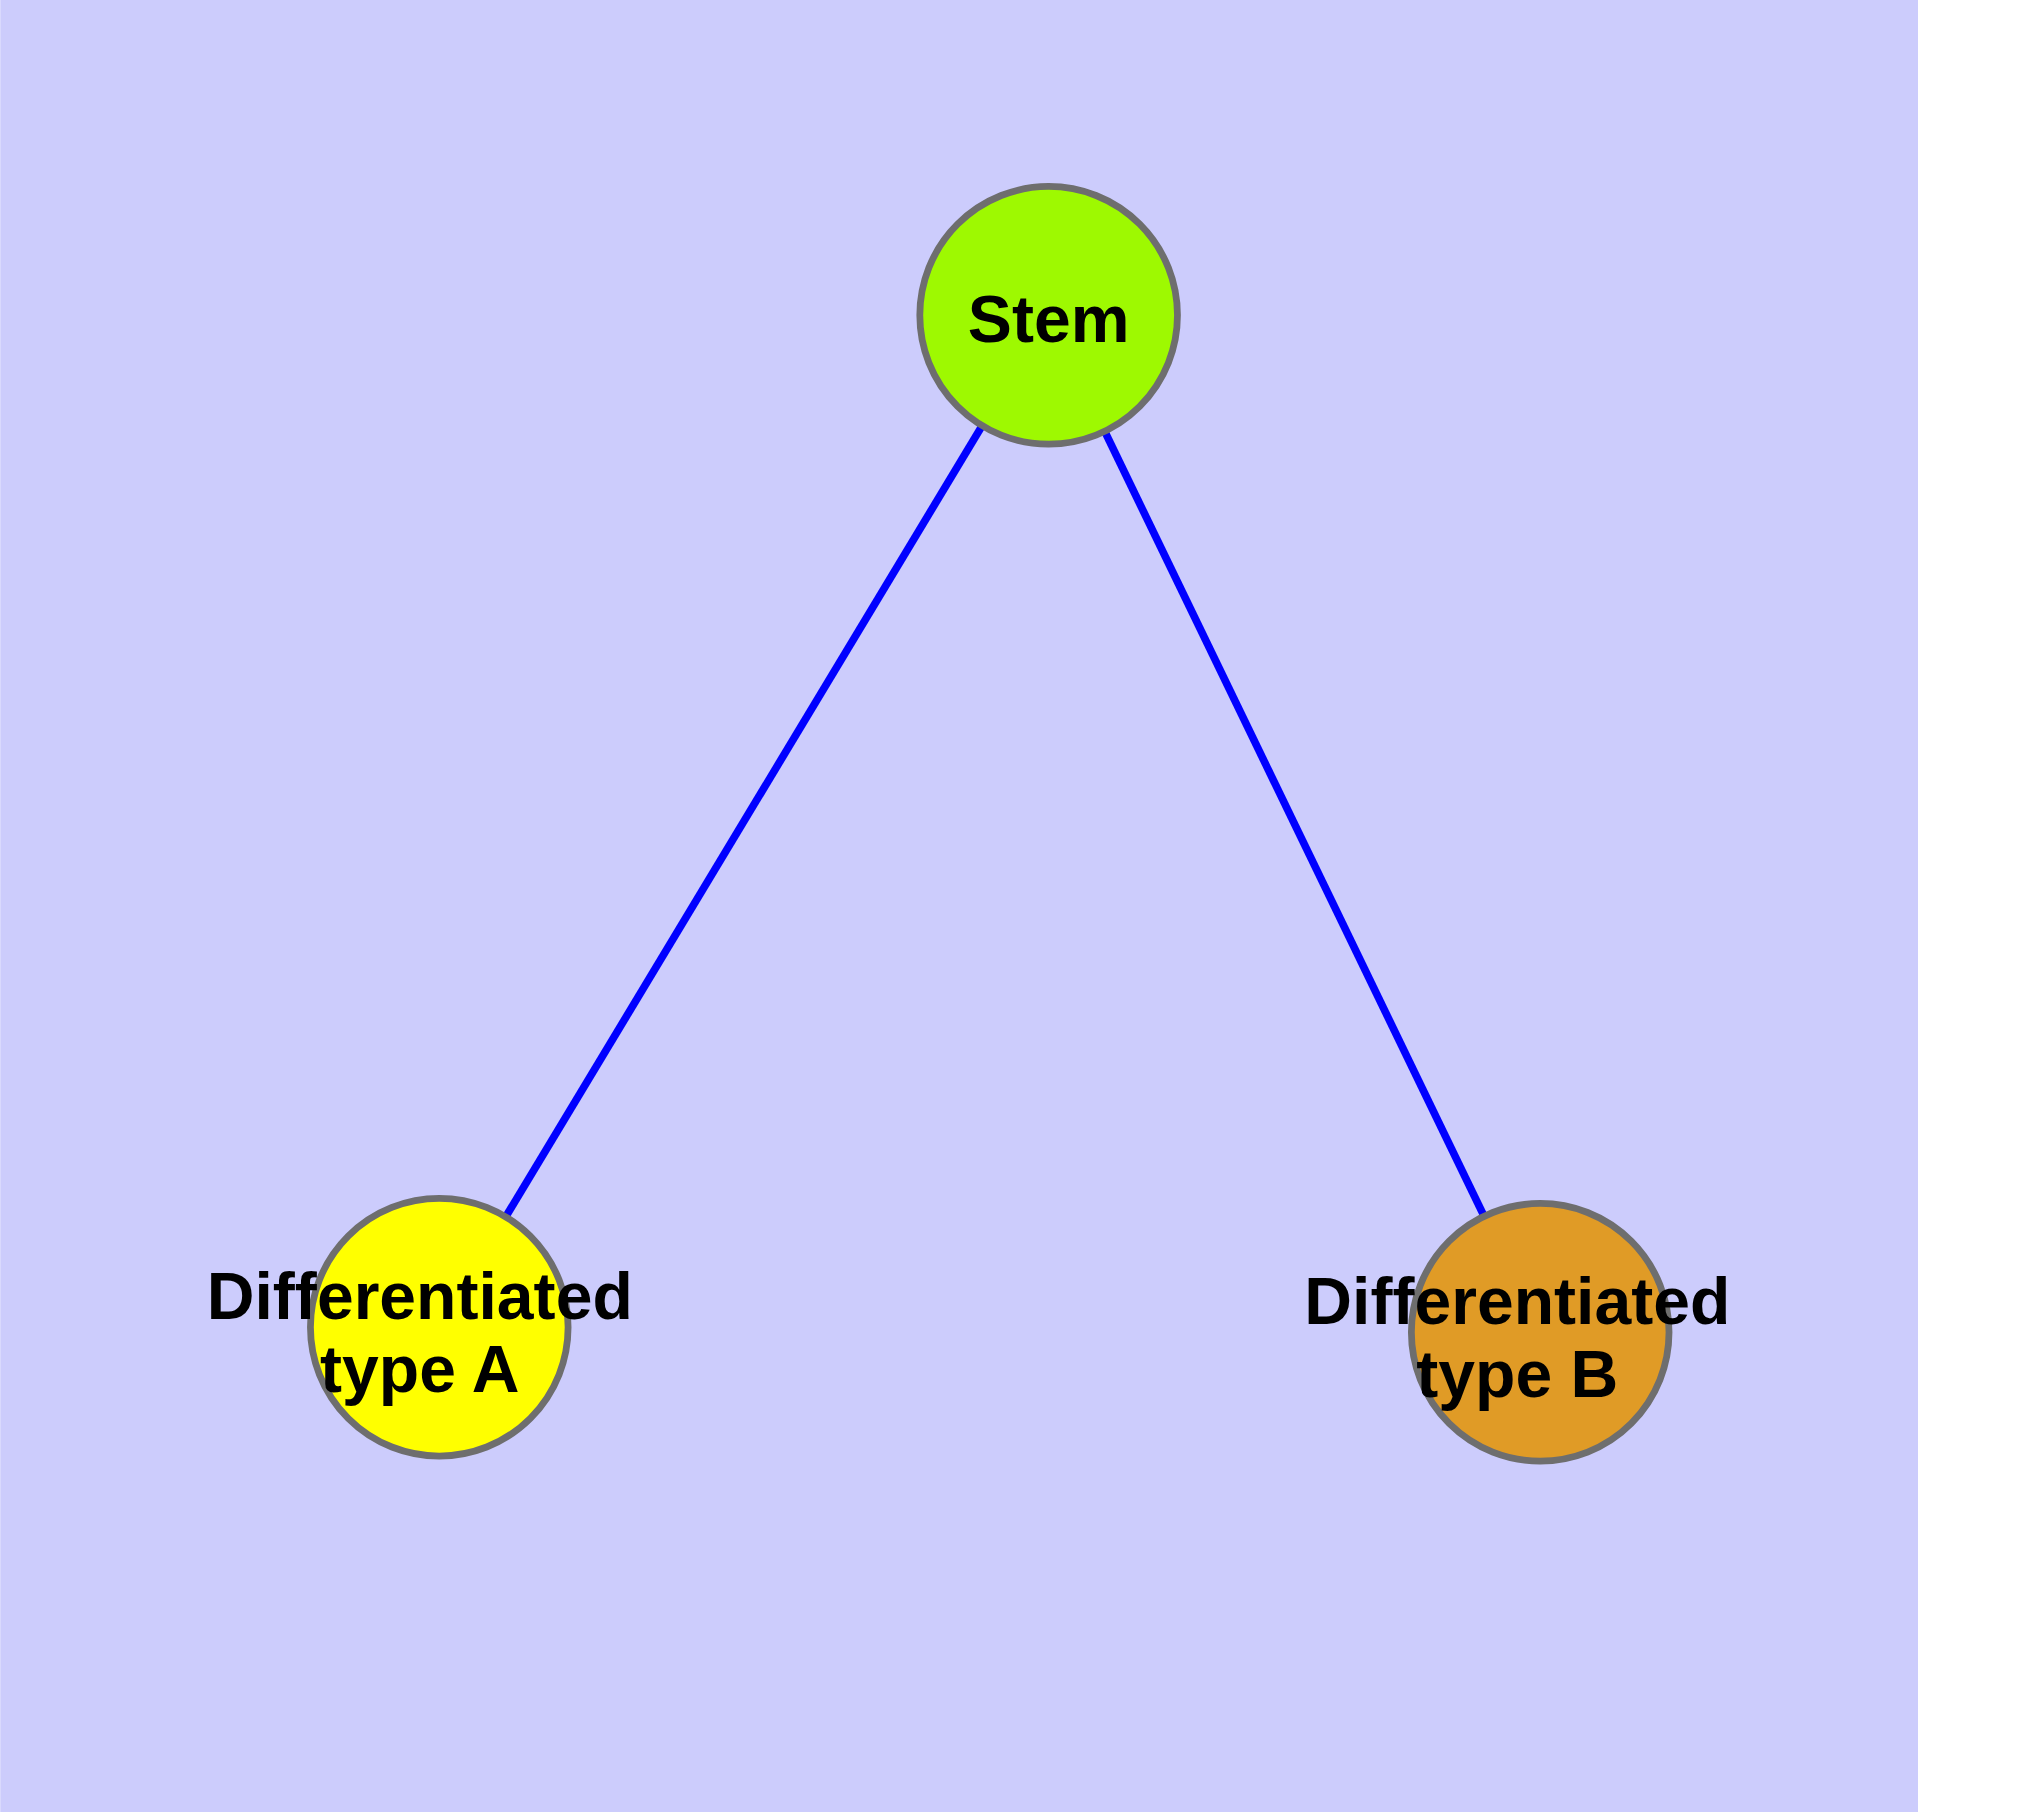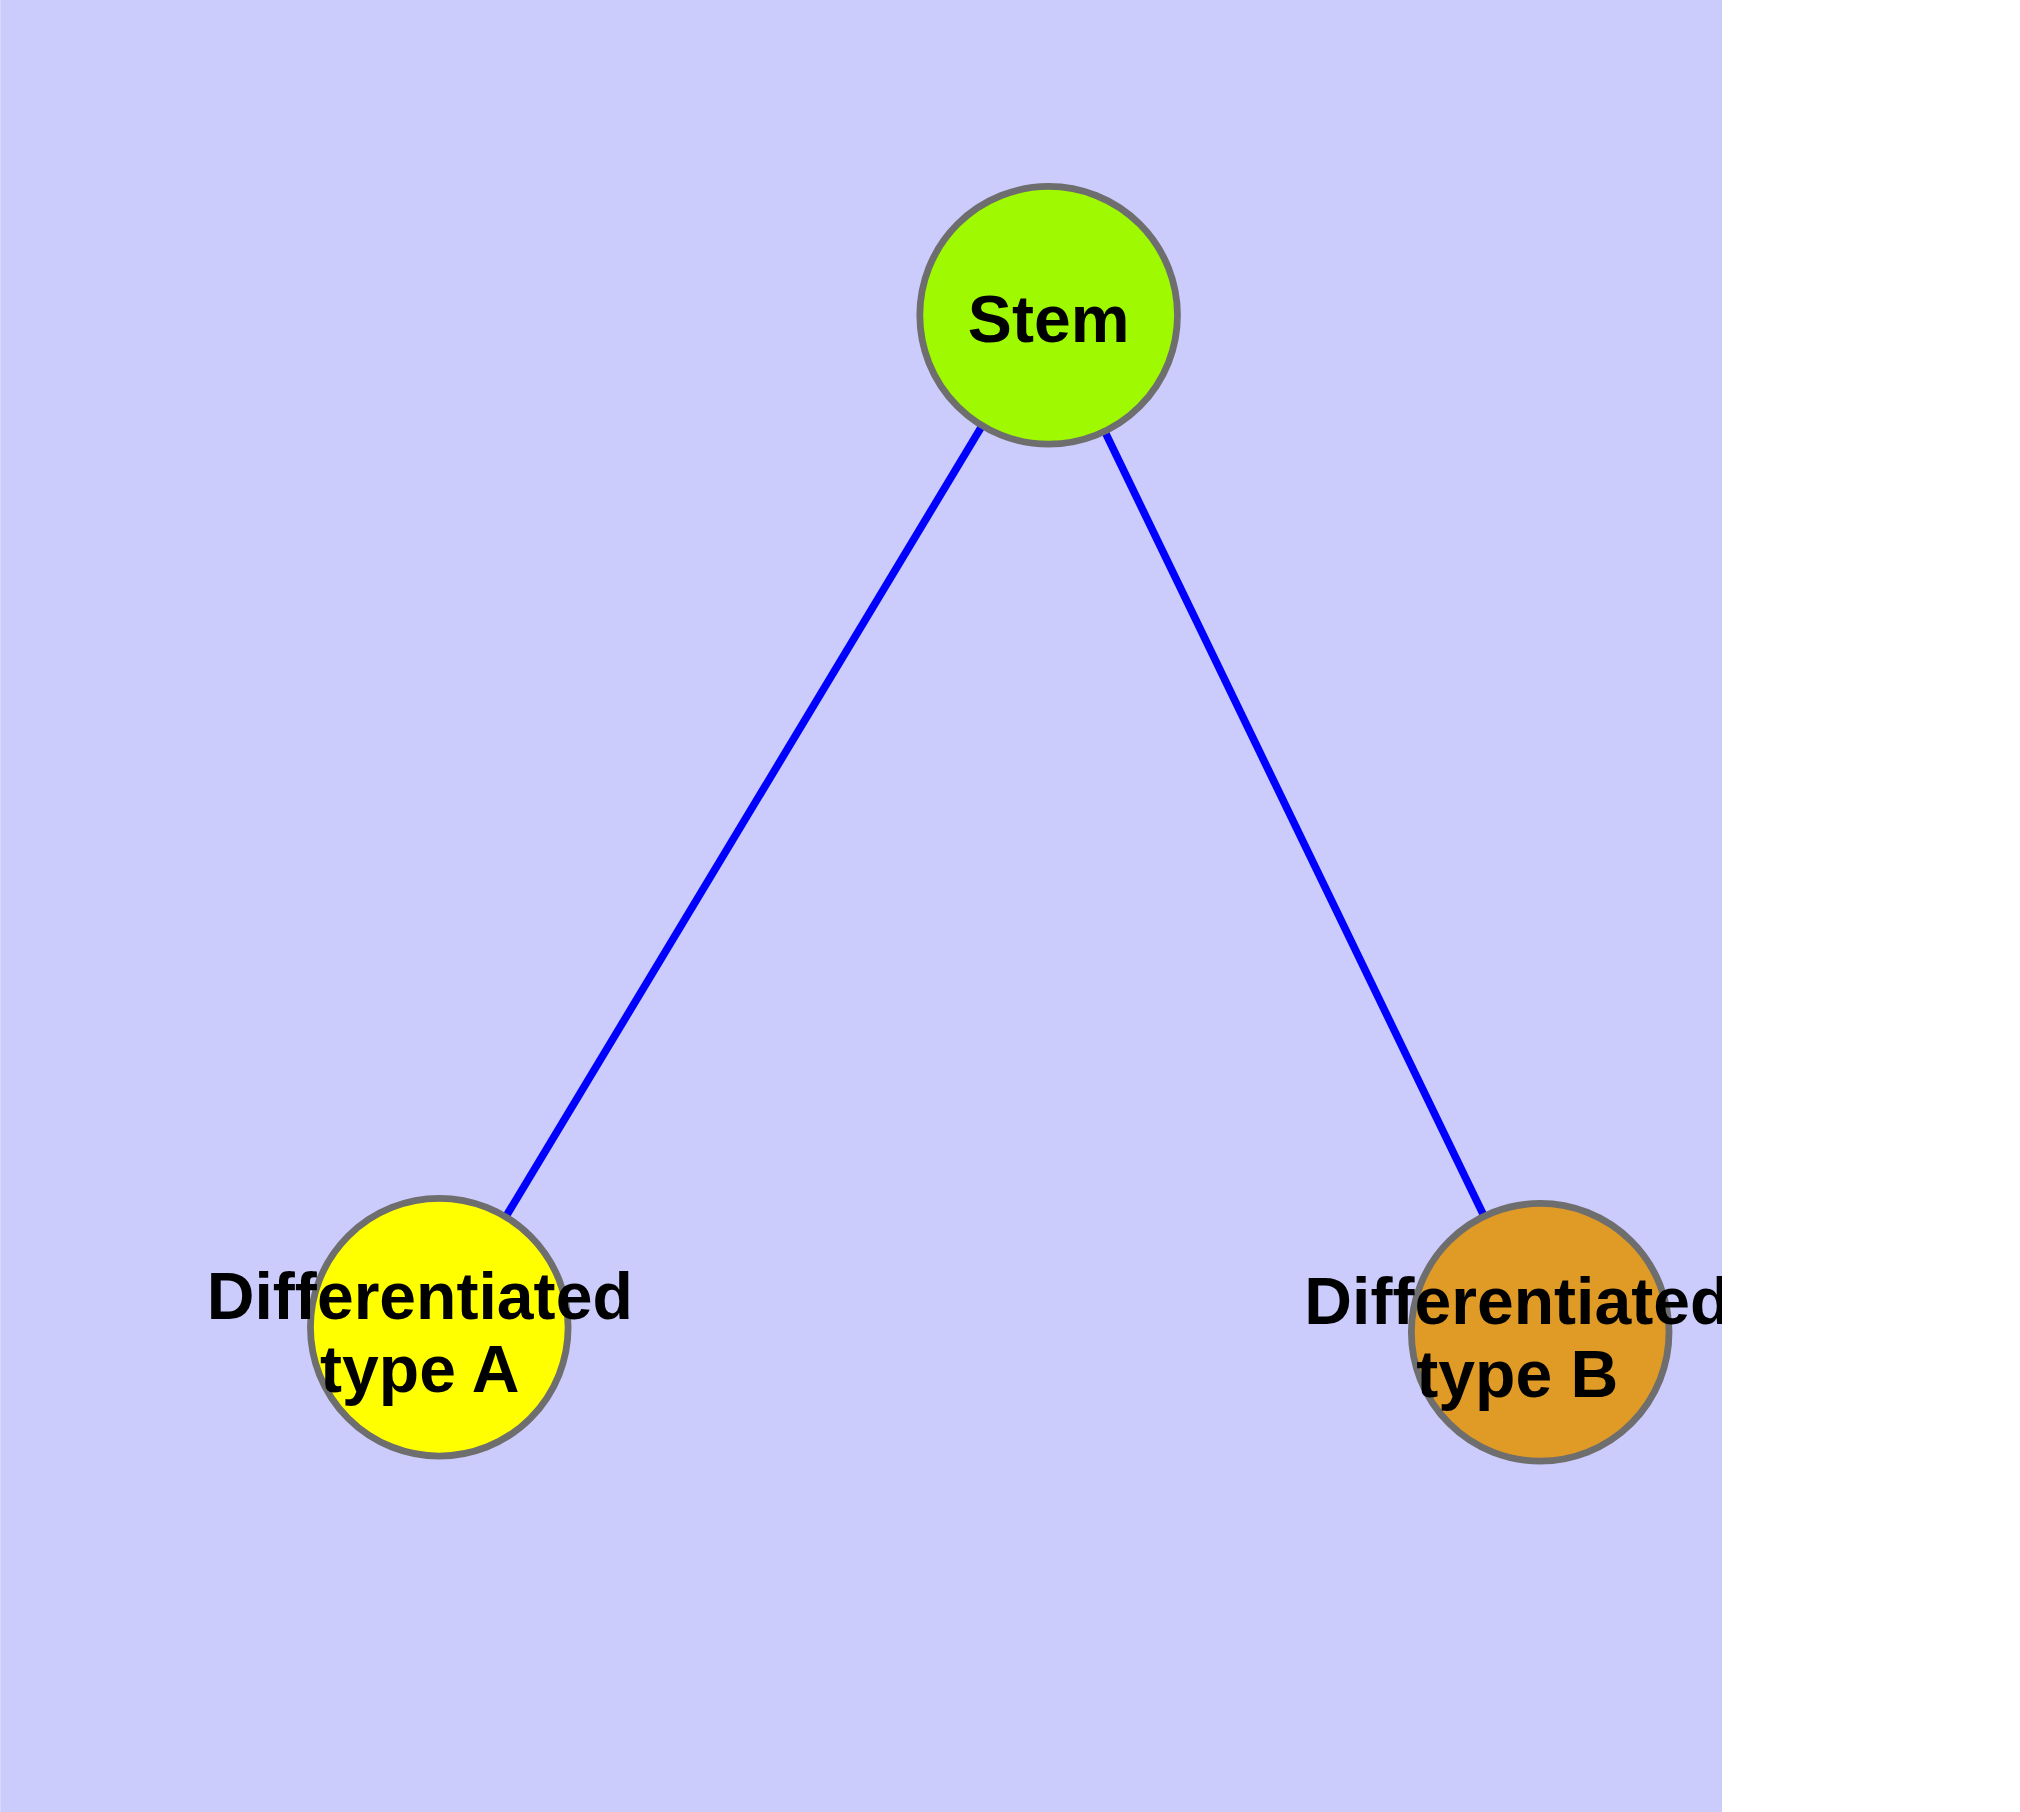--- a/index.html
+++ b/index.html
@@ -25,21 +25,21 @@
   .node-label {
     font-family: "Liberation Sans", sans-serif;
     font-weight: bold;
     fill: #000000;
     text-anchor: middle;
   }
 </style>
 </head>
 <body>
 
-<div id="canvas" style="width: 1722px; height: 1812px;">
+<div id="canvas" style="width: 1888px; height: 1812px; padding-left: 30px;">
   <svg id="graph-svg" viewBox="0 0 2384 2138" xmlns="http://www.w3.org/2000/svg" style="width: 2021px; height: 1812px;">
 
     <rect id="bg-rect" x="0" y="0" width="2384" height="2138" fill="#ccccfc"></rect>
 
     <g id="edge-layer">
       <line id="edge-0" x1="1237" y1="372" x2="518" y2="1566" stroke="#0000ff" stroke-width="9" stroke-linecap="butt"></line>
       <line id="edge-1" x1="1237" y1="372" x2="1817" y2="1572" stroke="#0000ff" stroke-width="9" stroke-linecap="butt"></line>
     </g>
 
     <g id="node-layer">

